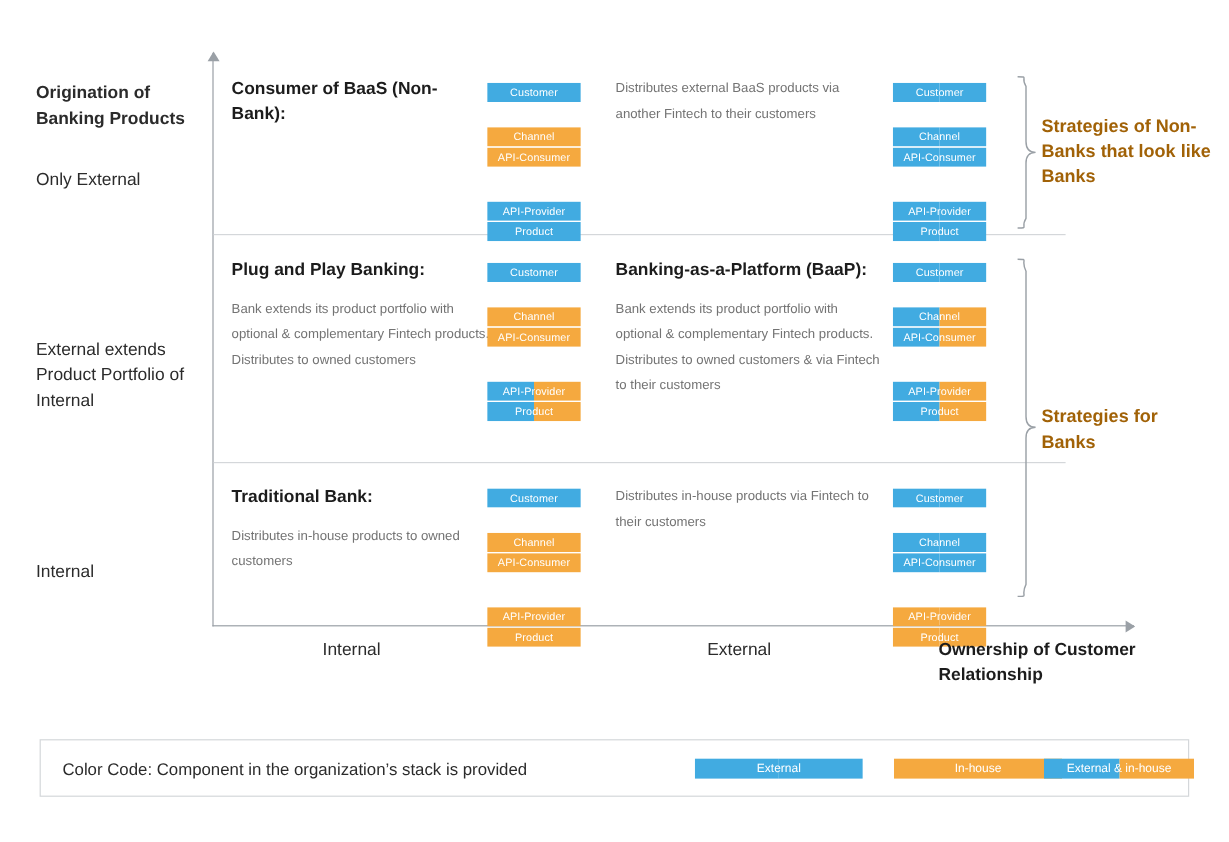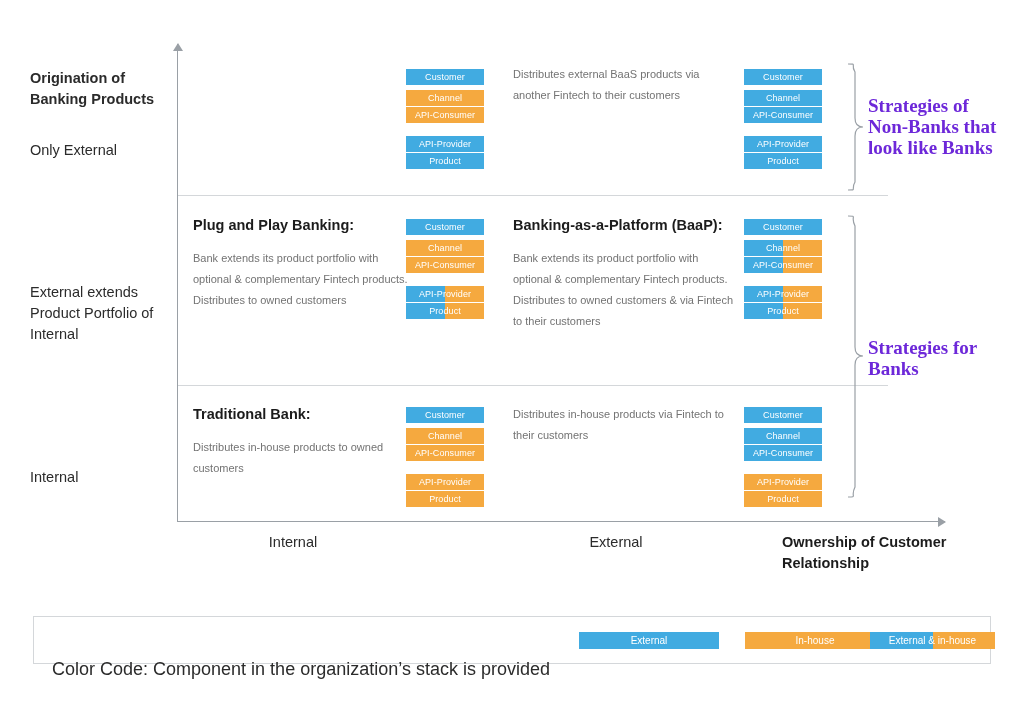--- a/index.html
+++ b/index.html
@@ -97,33 +97,32 @@
     overflow: hidden;
     margin-bottom: 1px;
   }
   .block:last-child { margin-bottom: 0; }
   .block .fill-left, .block .fill-right {
     position: absolute; top: 0; bottom: 0;
   }
   .block .fill-left  { left: 0;  width: 50%; }
   .block .fill-right { right: 0; width: 50%; }
   .block .blk-label { position: relative; z-index: 2; }
-  .block.solo { margin-bottom: 0; }
+  .block.solo { margin-bottom: 16px; }
 
   
   .brace { position: absolute; }
   .brace svg { display: block; }
   .brace-label {
     position: absolute;
-    font-size: 19px;
+    font-size: 15px;
     font-weight: bold;
     line-height: 21px;
-    color: #6d28d9;
+    color: #a16207;
     width: 145px;
-    font-family: Liberation Serif, serif;
   }
   #brace-1 { left: 846px; top: 62px; }
   #brace-1-label { left: 868px; top: 95px; }
   #brace-2 { left: 846px; top: 214px; }
   #brace-2-label { left: 868px; top: 337px; }
 
   
   .x-label {
     position: absolute;
     font-size: 14.5px;
@@ -148,24 +147,23 @@
     position: absolute;
     left: 33px; top: 616px;
     width: 958px; height: 48px;
     border: 1px solid #d4d7da;
     box-sizing: border-box;
     background: #ffffff;
   }
   #legend-caption {
     position: absolute;
     left: 18px; top: 14px;
-    font-size: 18px;
+    font-size: 14px;
     line-height: 20px;
     color: #2b2b2b;
-    margin-top: 28px;
   }
   .legend-swatch {
     position: absolute;
     top: 15px;
     height: 17px;
     line-height: 17px;
     text-align: center;
     font-size: 10px;
     color: #ffffff;
     overflow: hidden;
@@ -192,20 +190,21 @@
   <div class="axis-line" id="y-axis"></div>
   <div class="axis-head" id="y-axis-head"></div>
   <div class="axis-line" id="x-axis"></div>
   <div class="axis-head" id="x-axis-head"></div>
   <div class="row-divider" id="row-divider-1"></div>
   <div class="row-divider" id="row-divider-2"></div>
 </div>
 
 <div id="cells-layer">
     <div class="cell" style="left: 193px; top: 64px; width: 215px;">
+      <div class="cell-title">Consumer of BaaS (Non-Bank):</div>
     </div>
     <div class="stack" style="left: 406px; top: 69px;">
       <div class="stack-group">
         <div class="block solo"><span class="fill-left" style="background: rgb(65, 171, 225);"></span><span class="fill-right" style="background: rgb(65, 171, 225);"></span><span class="blk-label">Customer</span></div>
       </div>
       <div class="stack-gap" style="height: 5px;"></div>
       <div class="stack-group">
         <div class="block"><span class="fill-left" style="background: rgb(245, 169, 63);"></span><span class="fill-right" style="background: rgb(245, 169, 63);"></span><span class="blk-label">Channel</span></div>
         <div class="block solo"><span class="fill-left" style="background: rgb(245, 169, 63);"></span><span class="fill-right" style="background: rgb(245, 169, 63);"></span><span class="blk-label">API-Consumer</span></div>
       </div>

